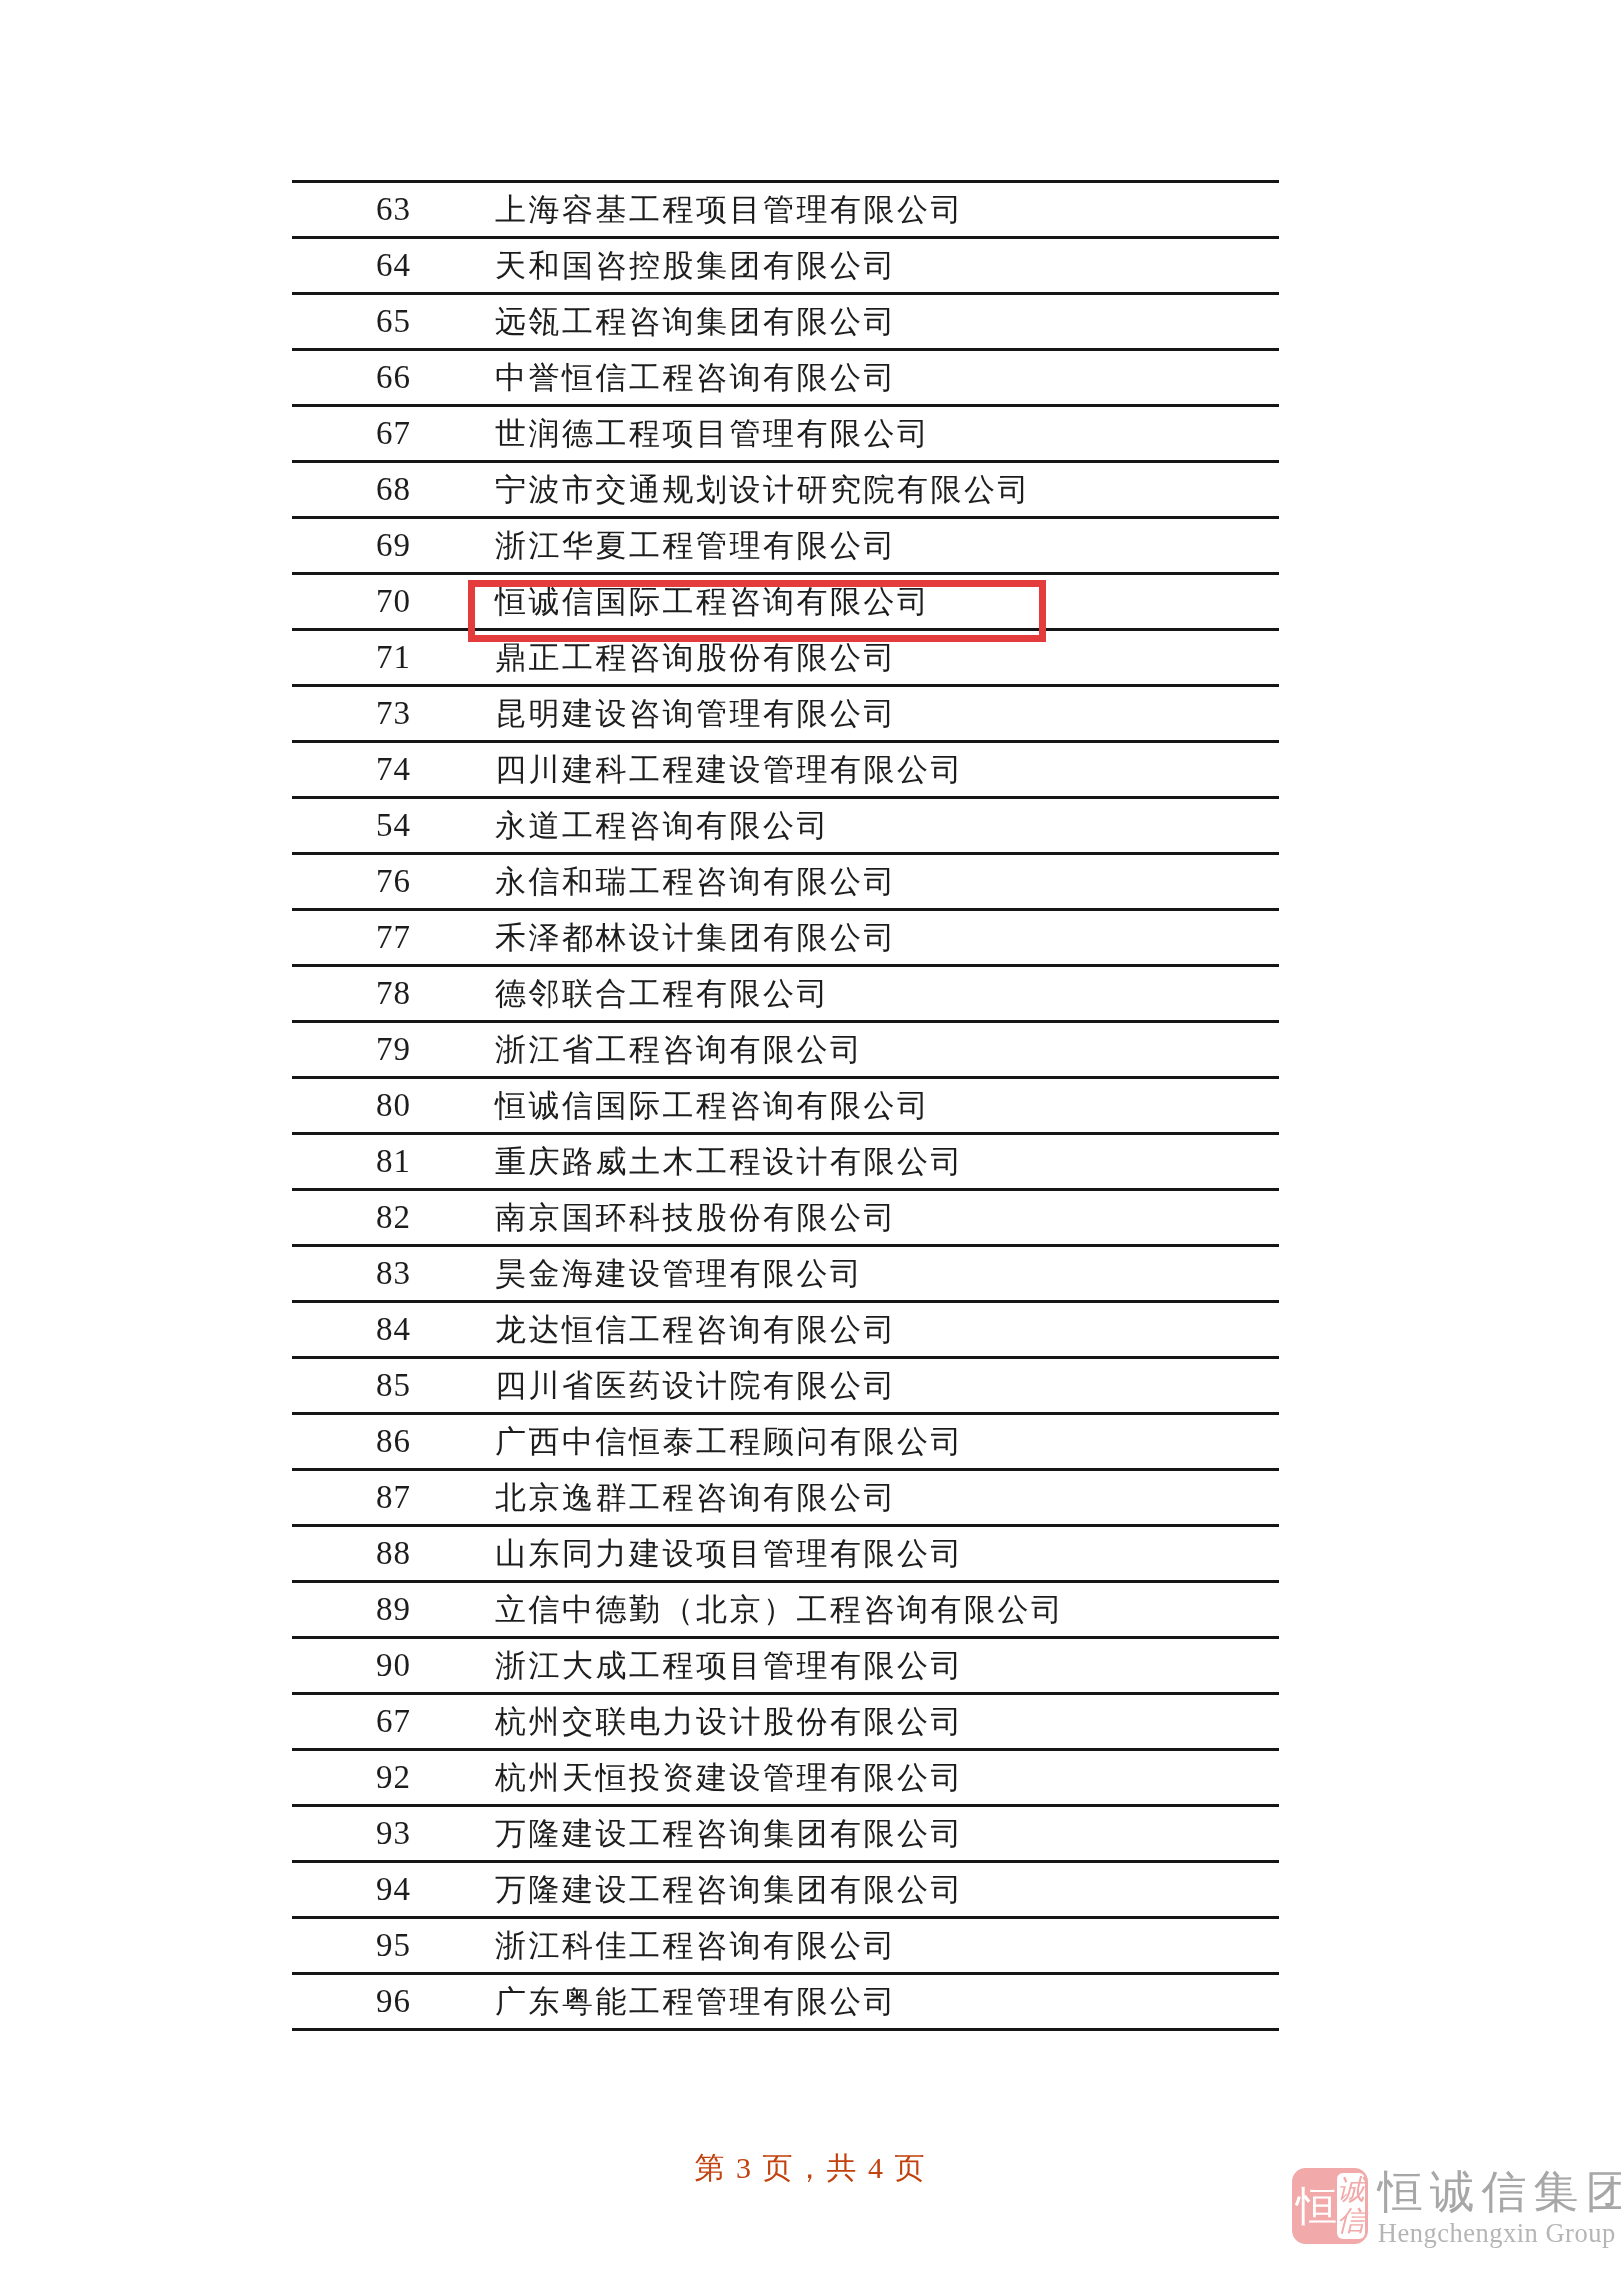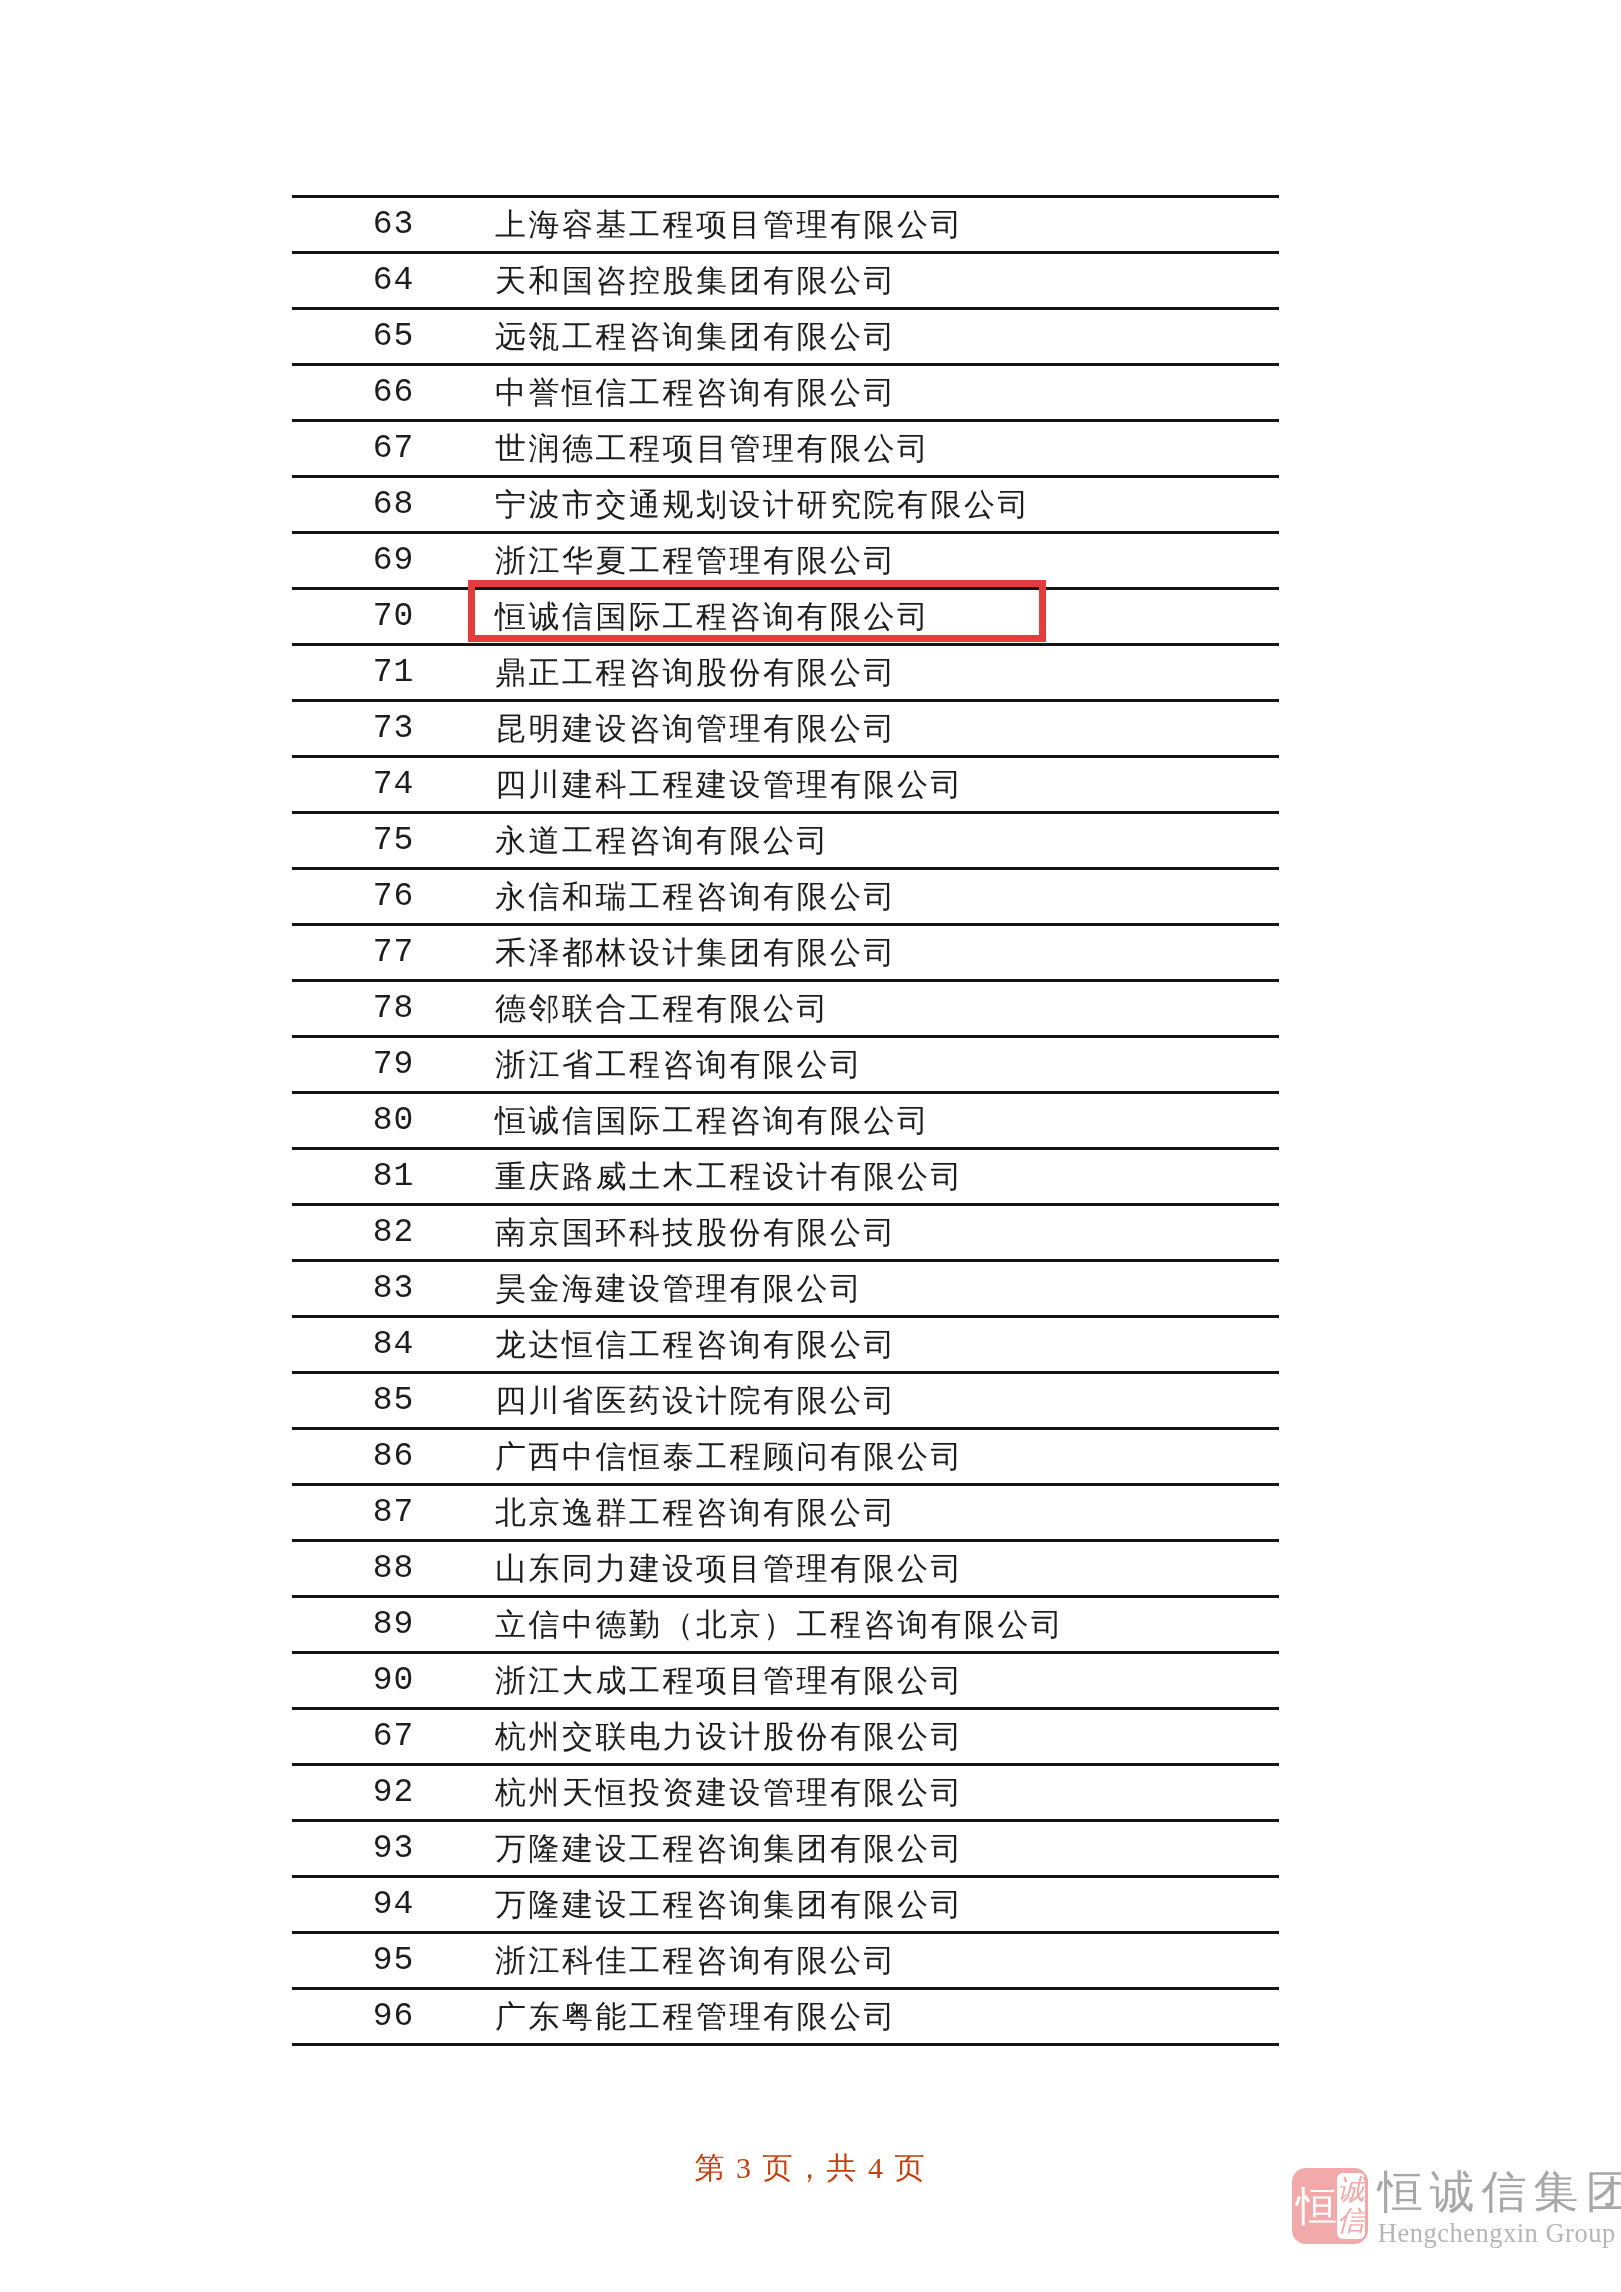--- a/index.html
+++ b/index.html
@@ -7,24 +7,23 @@
     position:relative;
     width:1621px;height:2293px;
     background:#ffffff;
     overflow:hidden;
     font-family:"Liberation Serif","DejaVu Serif",serif;
     color:#1d1d1d;
   }
   
   .company-table{
     position:absolute;
-    left:292px;top:195px;
+    left:292px;top:180px;
     width:987px;
     border-top:3.9px solid #161616;
-    font-family:Liberation Mono, monospace;
   }
   .row{
     box-sizing:border-box;
     height:56px;
     border-bottom:3.9px solid #161616;
     display:flex;
     align-items:center;
   }
   .cell-num{
     width:203px;
@@ -164,21 +163,21 @@
     <span class="cell-num">73</span>
     <span class="cell-name">昆明建设咨询管理有限公司</span>
   </div>
 
   <div class="row">
     <span class="cell-num">74</span>
     <span class="cell-name">四川建科工程建设管理有限公司</span>
   </div>
 
   <div class="row">
-    <span class="cell-num">75</span>
+    <span class="cell-num">54</span>
     <span class="cell-name">永道工程咨询有限公司</span>
   </div>
 
   <div class="row">
     <span class="cell-num">76</span>
     <span class="cell-name">永信和瑞工程咨询有限公司</span>
   </div>
 
   <div class="row">
     <span class="cell-num">77</span>

